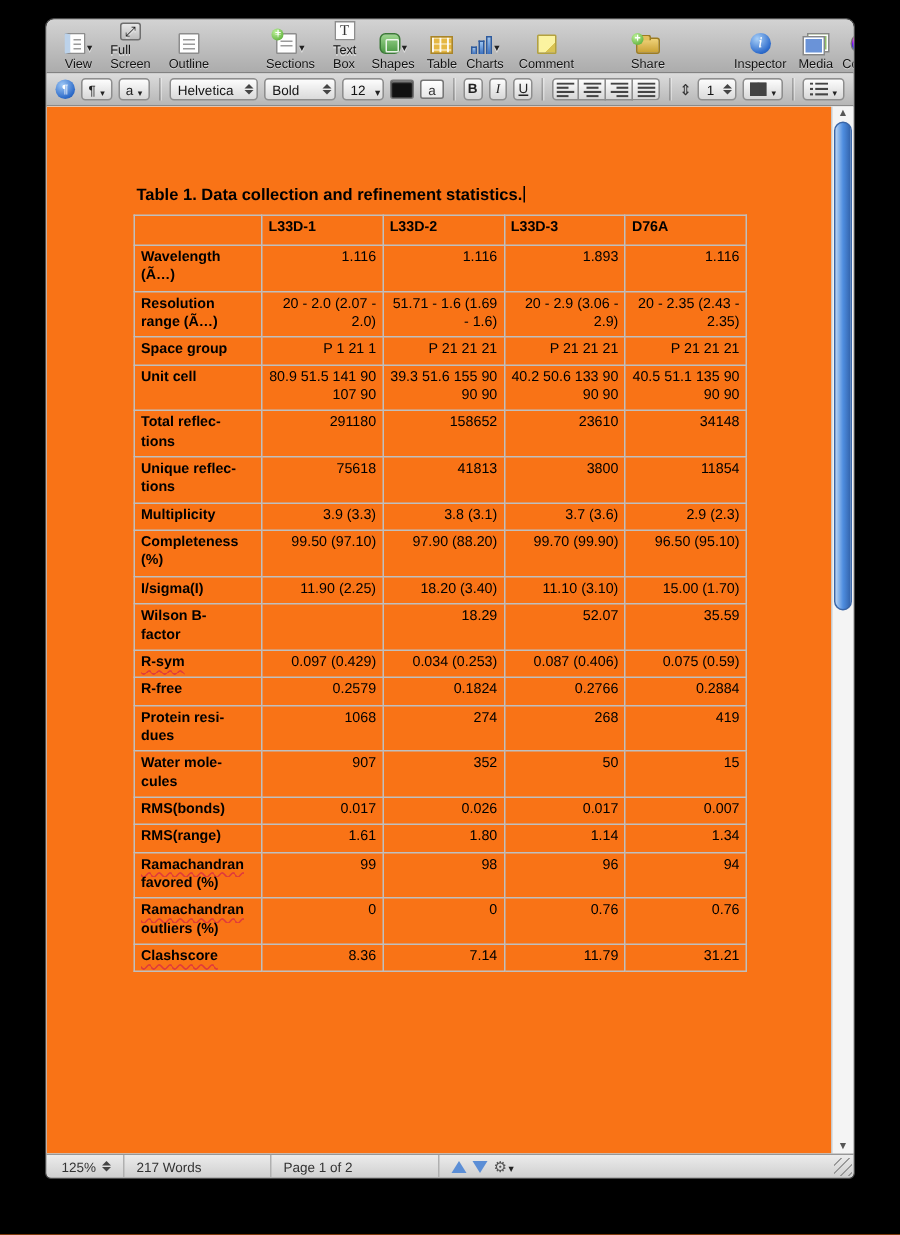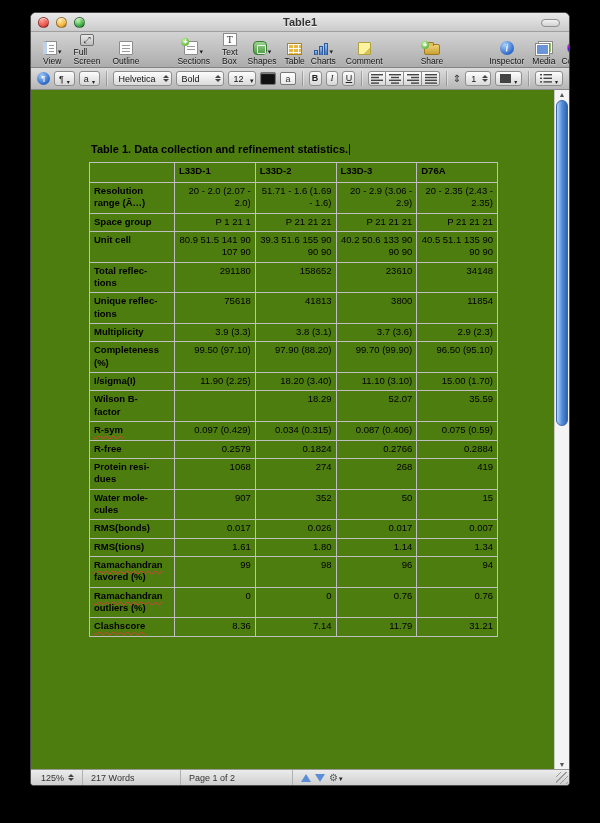--- a/index.html
+++ b/index.html
@@ -99,21 +99,21 @@
   .fb-tbtn { width:18px; height:15px; border:1px solid #8e8e8e; border-radius:3px;
              background:linear-gradient(#fdfdfd,#d7d7d7); font-size:9px; color:#222; text-align:center; line-height:13px; }
   .align-group { display:flex; }
   .align-group .abtn { width:18px; height:15px; border:1px solid #8e8e8e; border-left:none;
                        background:linear-gradient(#fdfdfd,#d7d7d7); display:flex; align-items:center; justify-content:center; }
   .align-group .abtn:first-child { border-left:1px solid #8e8e8e; border-radius:3px 0 0 3px; }
   .align-group .abtn:last-child { border-radius:0 3px 3px 0; }
 
   
   .docarea { flex:1 1 auto; position:relative; background:#fff; overflow:hidden; }
-  .page { position:absolute; inset:0 15px 0 0; background:#4d7c0f; }
+  .page { position:absolute; inset:0 15px 0 0; background:#f97316; }
   .doc-title { position:absolute; left:60px; top:53px; font-size:11px; font-weight:bold; color:#000; }
   .caret { display:inline-block; width:1px; height:11px; background:#000; vertical-align:-2px; margin-left:1px; }
 
   table.stats { position:absolute; left:58px; top:72px; width:409px; border-collapse:collapse; table-layout:fixed; }
   table.stats th, table.stats td { border:1px solid var(--table_border); font-size:9.5px; line-height:1.3;
                                    padding:2px 4px 3px 4px; vertical-align:top; color:#000; }
   table.stats col.c0 { width:85px; }
   table.stats th { font-weight:bold; text-align:left; height:20px; }
   td.row-label { font-weight:bold; white-space:pre-line; }
   td.cell-value { text-align:right; }
@@ -139,29 +139,20 @@
   .gear { font-size:10px; color:#555; }
   .resize-grip { position:absolute; right:1px; bottom:1px; width:12px; height:12px;
                  background:repeating-linear-gradient(135deg, transparent 0 3px, #9a9a9a 3px 4px); }
   svg.alines rect { fill:#444; }
 </style>
 </head>
 <body>
 
 <div class="window">
 
-  <div class="titlebar">
-    <div class="traffic">
-      <span class="light red"></span>
-      <span class="light yellow"></span>
-      <span class="light green"></span>
-    </div>
-    <div class="win-title">Table1</div>
-    <div class="toolbar-pill"></div>
-  </div>
 
   <div class="toolbar">
     <div class="tb-item">
       <span class="tb-ico">
           <span class="ic-doc ic-view">
             <i style="top:3px"></i>
             <i style="top:6px"></i>
             <i style="top:9px"></i>
           </span>
           <span class="dd">▾</span>
@@ -377,20 +368,28 @@
           <tr>
             <th></th>
             <th>L33D-1</th>
             <th>L33D-2</th>
             <th>L33D-3</th>
             <th>D76A</th>
           </tr>
         </thead>
         <tbody>
             <tr>
+              <td class="row-label">Wavelength
+(Ã…)</td>
+              <td class="cell-value">1.116</td>
+              <td class="cell-value">1.116</td>
+              <td class="cell-value">1.893</td>
+              <td class="cell-value">1.116</td>
+            </tr>
+            <tr>
               <td class="row-label">Resolution
 range (Ã…)</td>
               <td class="cell-value">20  - 2.0 (2.07 - 2.0)</td>
               <td class="cell-value">51.71  - 1.6 (1.69 - 1.6)</td>
               <td class="cell-value">20  - 2.9 (3.06 - 2.9)</td>
               <td class="cell-value">20  - 2.35 (2.43 - 2.35)</td>
             </tr>
             <tr>
               <td class="row-label">Space group</td>
               <td class="cell-value">P 1 21 1</td>
@@ -447,21 +446,21 @@
               <td class="row-label">Wilson B-
 factor</td>
               <td class="cell-value"></td>
               <td class="cell-value">18.29</td>
               <td class="cell-value">52.07</td>
               <td class="cell-value">35.59</td>
             </tr>
             <tr>
               <td class="row-label"><span class="squiggle">R-sym</span></td>
               <td class="cell-value">0.097 (0.429)</td>
-              <td class="cell-value">0.034 (0.315)</td>
+              <td class="cell-value">0.034 (0.253)</td>
               <td class="cell-value">0.087 (0.406)</td>
               <td class="cell-value">0.075 (0.59)</td>
             </tr>
             <tr>
               <td class="row-label">R-free</td>
               <td class="cell-value">0.2579</td>
               <td class="cell-value">0.1824</td>
               <td class="cell-value">0.2766</td>
               <td class="cell-value">0.2884</td>
             </tr>
@@ -482,21 +481,21 @@
               <td class="cell-value">15</td>
             </tr>
             <tr>
               <td class="row-label">RMS(bonds)</td>
               <td class="cell-value">0.017</td>
               <td class="cell-value">0.026</td>
               <td class="cell-value">0.017</td>
               <td class="cell-value">0.007</td>
             </tr>
             <tr>
-              <td class="row-label">RMS(tions)</td>
+              <td class="row-label">RMS(range)</td>
               <td class="cell-value">1.61</td>
               <td class="cell-value">1.80</td>
               <td class="cell-value">1.14</td>
               <td class="cell-value">1.34</td>
             </tr>
             <tr>
               <td class="row-label"><span class="squiggle">Ramachandran</span>
 favored (%)</td>
               <td class="cell-value">99</td>
               <td class="cell-value">98</td>

